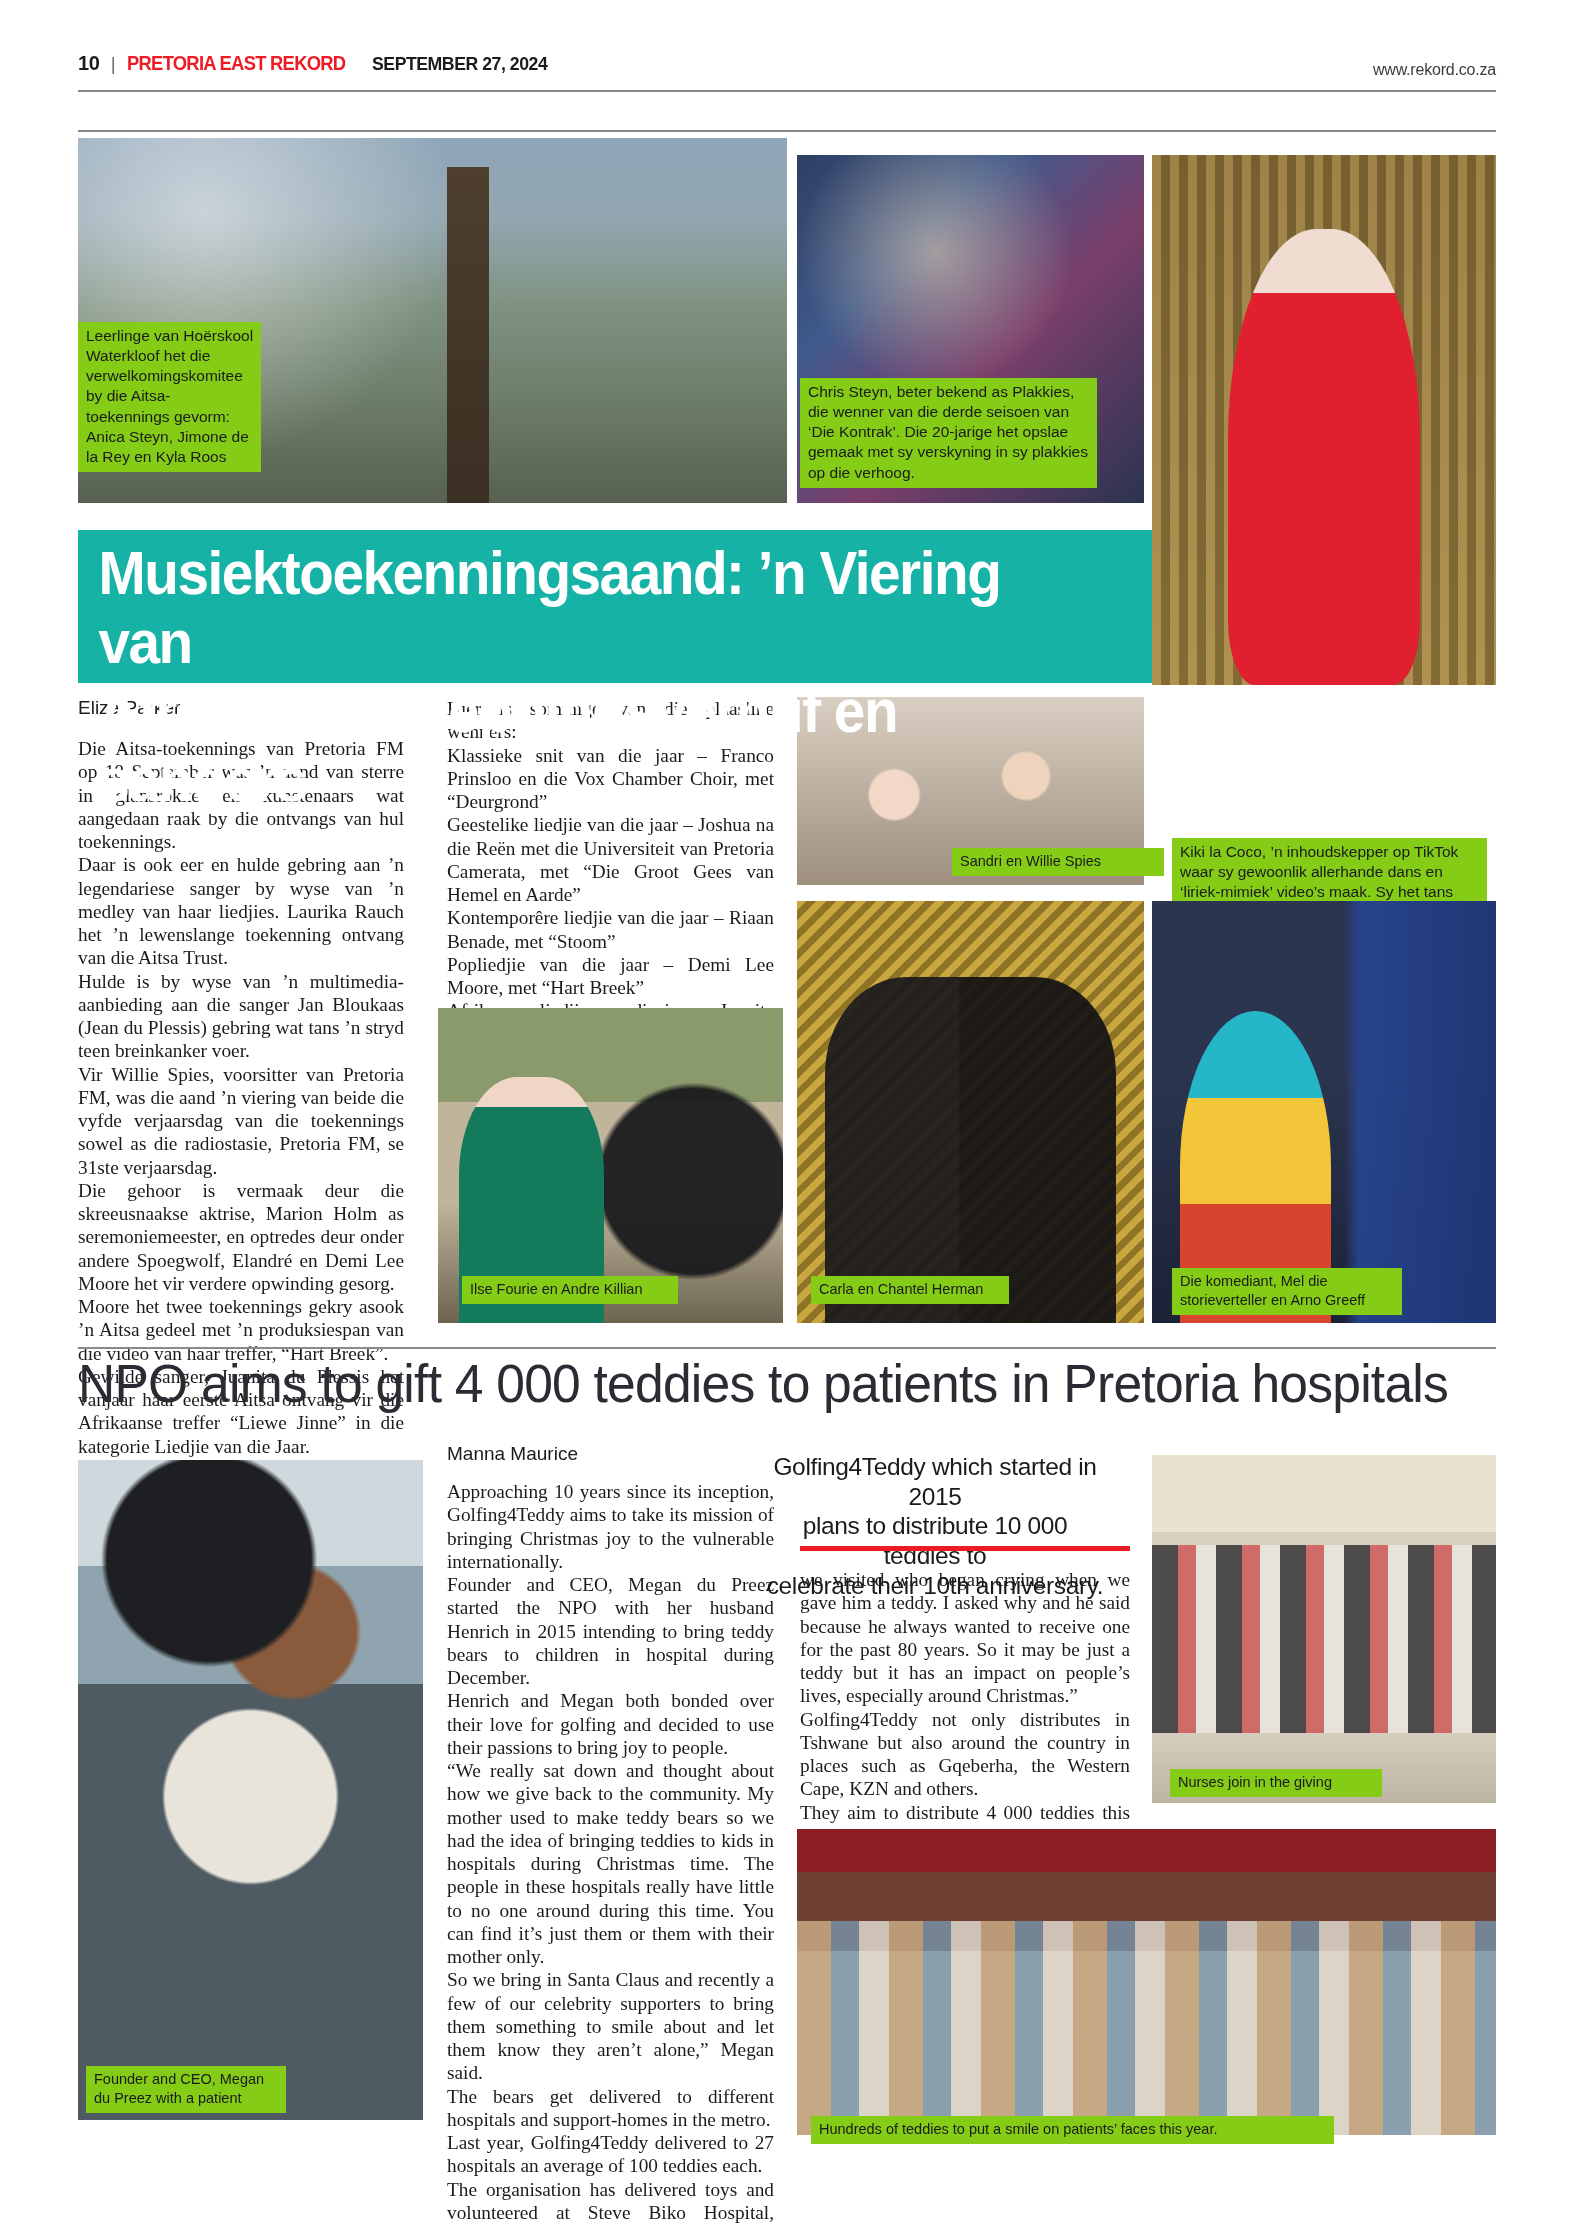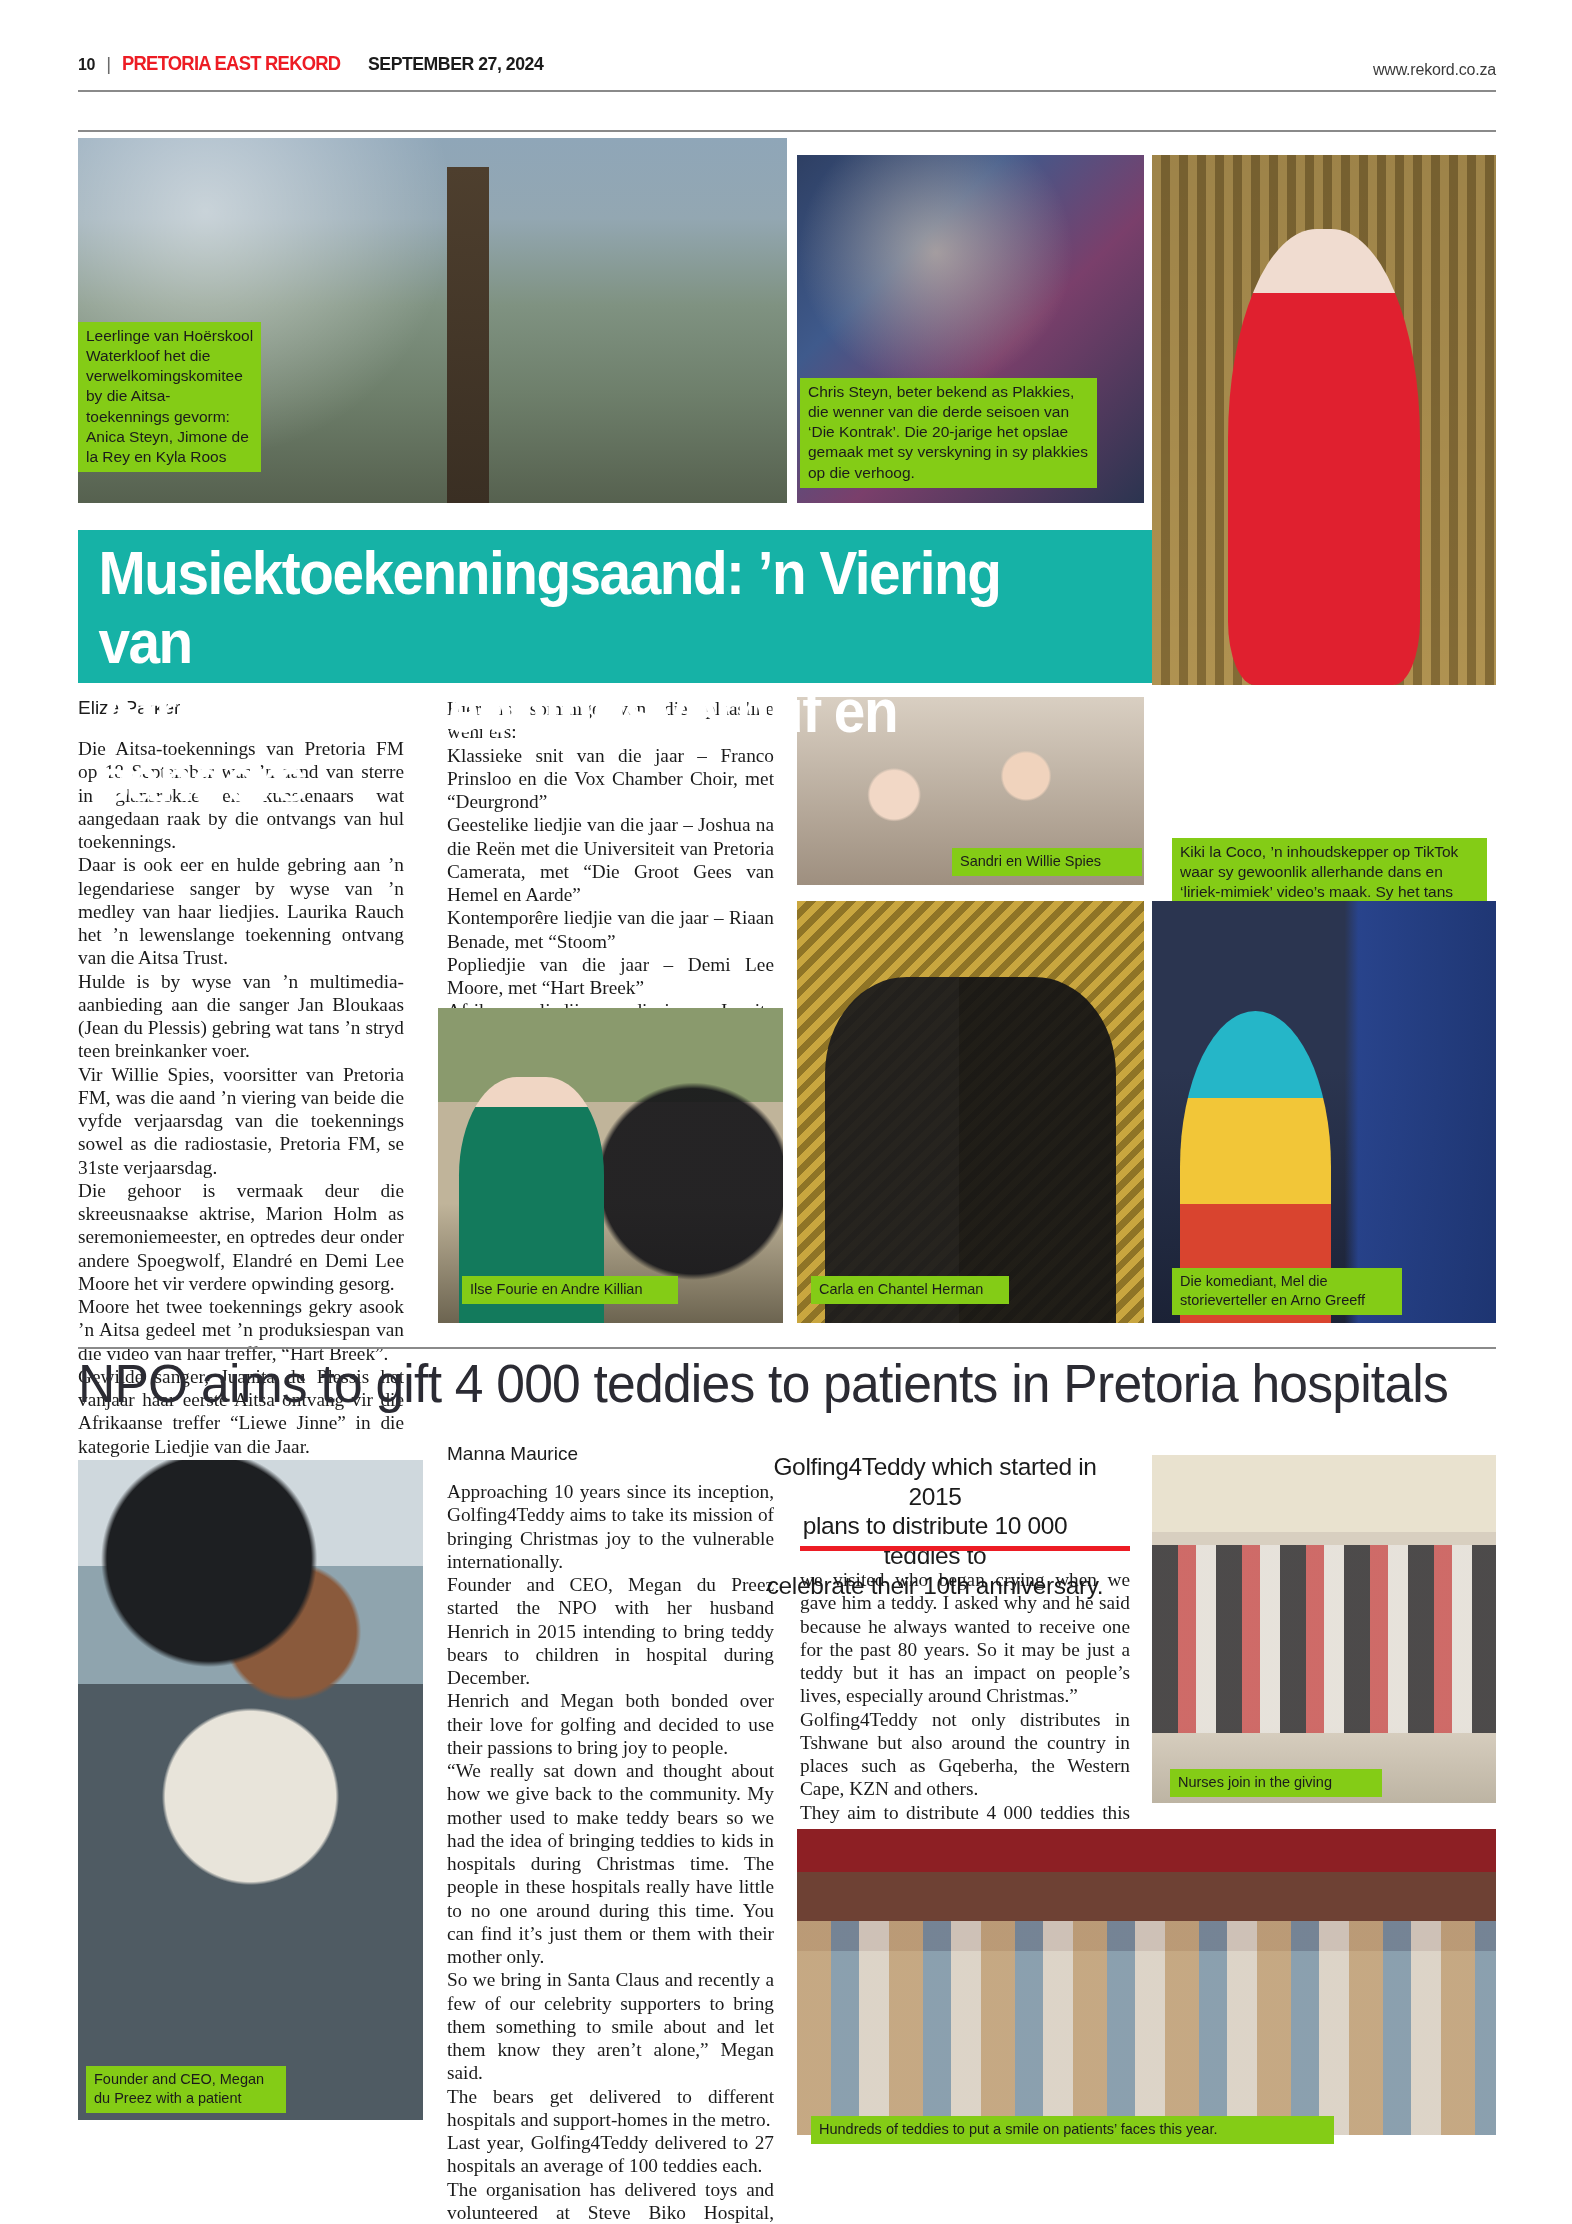--- a/index.html
+++ b/index.html
@@ -21,21 +21,21 @@
 
   
   .masthead {
     position: absolute;
     left: 78px; top: 52px;
     width: 1418px; height: 28px;
     display: flex; align-items: baseline;
   }
   .mh-page {
     font-family: "Liberation Sans", sans-serif;
-    font-weight: bold; font-size: 16px;
+    font-weight: bold; font-size: 20px;
     color: #1b1b1b;
     letter-spacing: -0.3px;
   }
   .mh-sep {
     font-family: "Liberation Sans", sans-serif;
     font-size: 19px; color: #6b6b6b;
     margin: 0 11px;
   }
   .mh-brand {
     font-family: "Liberation Sans", sans-serif;
@@ -146,21 +146,21 @@
     white-space: pre-line;
   }
   .bodycol.just { text-align: justify; }
 
   #byline-ent { left: 78px; top: 697px; }
   #col-ent-1  { left: 78px; top: 737px; width: 326px; }
   #col-ent-2  { left: 447px; top: 697px; width: 327px; }
 
   
   #photo-sandri  { left: 797px; top: 697px; width: 347px; height: 188px; }
-  #cap-sandri    { left: 952px; top: 848px; width: 190px; }
+  #cap-sandri    { left: 952px; top: 848px; width: 212px; }
 
   #photo-carla   { left: 797px; top: 901px; width: 347px; height: 422px; }
   #cap-carla     { left: 811px; top: 1276px; width: 198px; }
 
   #photo-ilse    { left: 438px; top: 1008px; width: 345px; height: 315px; }
   #cap-ilse      { left: 462px; top: 1276px; width: 216px; }
 
   #photo-mel     { left: 1152px; top: 901px; width: 344px; height: 422px; }
   #cap-mel       { left: 1172px; top: 1268px; width: 230px; }
 

